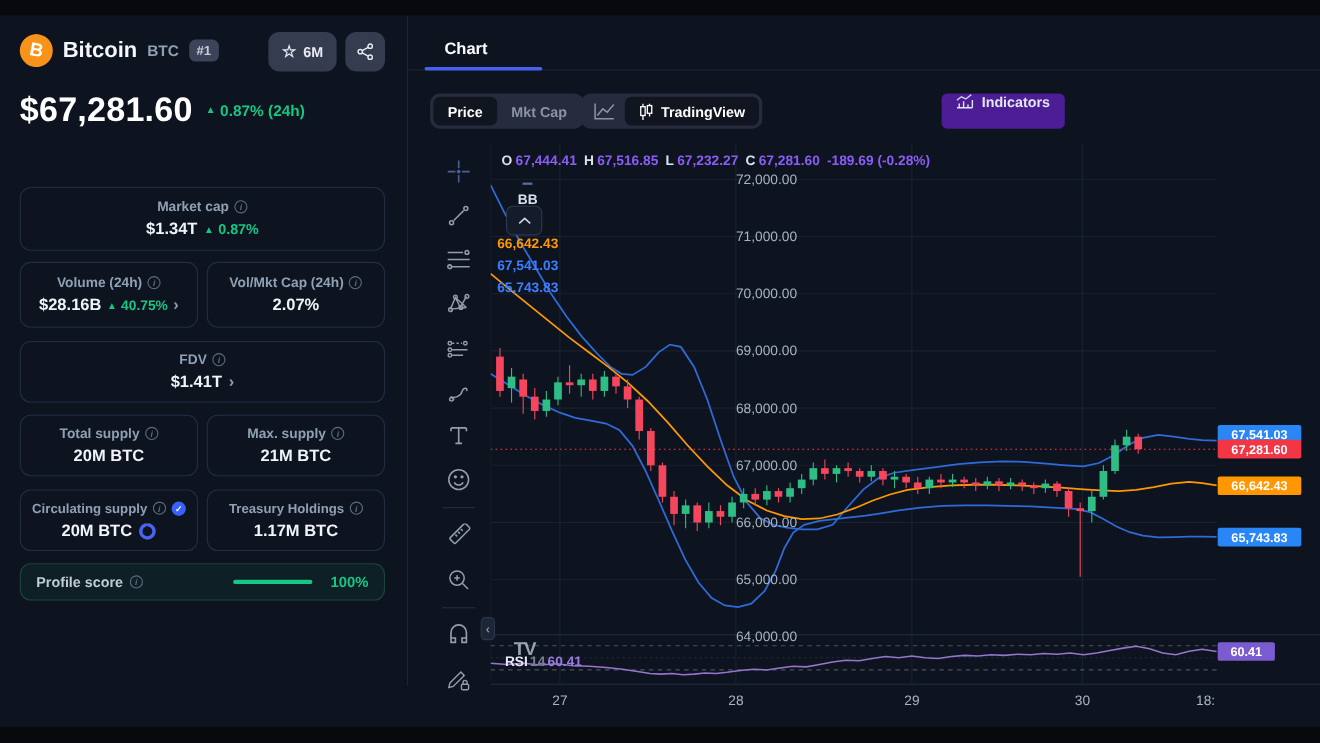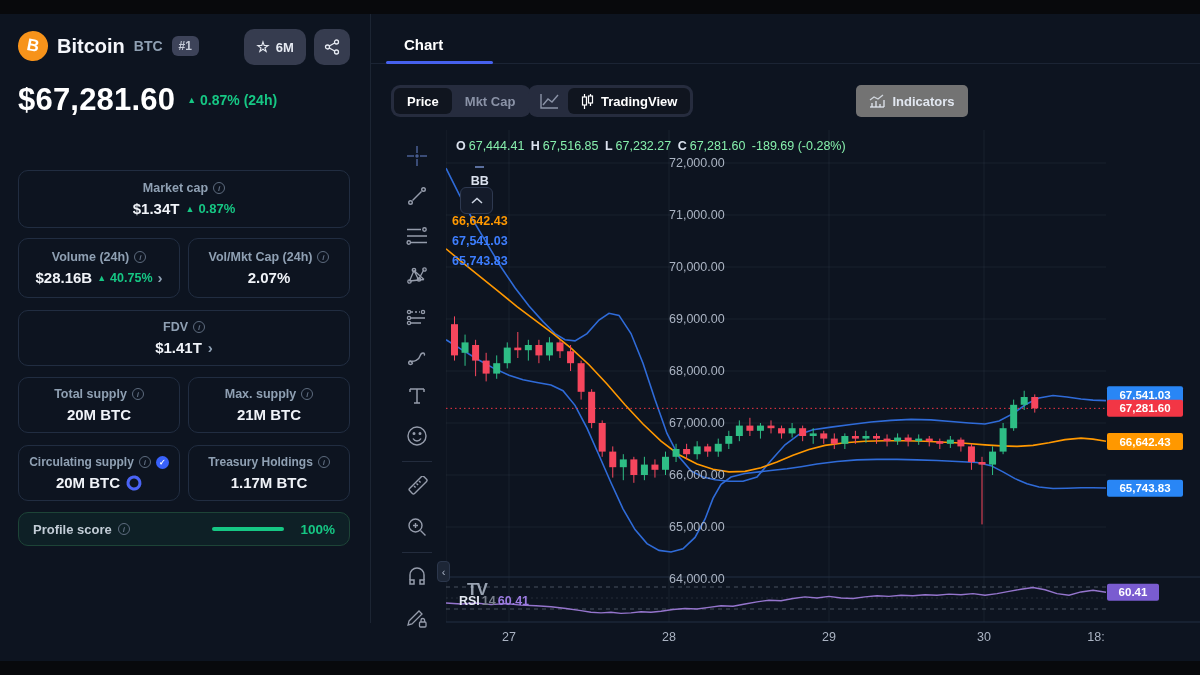--- a/index.html
+++ b/index.html
@@ -35,31 +35,31 @@
   .main { position:absolute; left:370px; top:0; width:830px; height:609px; border-left:1px solid #1c2533; }
   .tabbar { position:absolute; left:0; top:0; width:830px; height:50px; border-bottom:1px solid #1b2434; }
   .tab-chart { position:absolute; left:33px; top:22px; font-size:15px; font-weight:bold; color:#ffffff; cursor:pointer; }
   .tab-underline { position:absolute; left:15px; top:47px; width:107px; height:3px; background:#4661ee; border-radius:2px; }
   .toolbar { position:absolute; left:0; top:71px; width:830px; height:32px; }
   .segc { position:absolute; top:0; height:32px; background:#262c3e; border-radius:9px; display:flex; align-items:center; padding:3px; }
   .chip { height:26px; border-radius:6px; display:flex; align-items:center; padding:0 13px; font-size:13px; cursor:pointer; }
   .chip.active { background:#10151f; color:#fff; font-weight:bold; }
   .chip.idle { color:#8b93a7; font-weight:600; }
   .icon-slot { padding:0 9px; display:flex; align-items:center; cursor:pointer; }
-  .btn { position:absolute; top:0; height:32px; background:#737373; border-radius:5px; display:flex; align-items:center; justify-content:center; gap:7px; color:#e2e7f0; font-size:13px; font-weight:600; cursor:pointer; }
+  .btn { position:absolute; top:0; height:32px; background:#4c1d95; border-radius:5px; display:flex; align-items:flex-start; justify-content:center; gap:7px; color:#e2e7f0; font-size:13px; font-weight:600; cursor:pointer; }
   .tf-div { width:1px; height:16px; background:#39425a; margin:0 6px; }
 
   .chart-area { position:absolute; left:0; top:116px; width:830px; height:531px; }
   .draw-toolbar { position:absolute; left:20px; top:6px; width:52px; display:flex; flex-direction:column; align-items:center; }
   .dt-icon { width:38px; height:40px; display:flex; align-items:center; justify-content:center; cursor:pointer; border-radius:6px; }
   .dt-div { width:30px; height:1px; background:#232c3d; margin:5px 0; }
   #plot { position:absolute; left:75px; top:0; }
 
   .legend1 { position:absolute; left:85px; top:9px; font-size:12.5px; font-weight:600; color:#dbe2ee; white-space:nowrap; }
-  .legend1 .v { color:#86efac; font-weight:400; }
+  .legend1 .v { color:#8b5cf6; font-weight:700; }
   .legend1 span { margin-right:3px; }
   .legend2 { position:absolute; left:81px; top:36px; font-size:12.5px; font-weight:600; color:#dbe2ee; white-space:nowrap; display:flex; align-items:center; gap:6px;flex-direction:column; }
   .bb-dash { width:9px; height:2px; background:#5a6f9e; display:inline-block; }
   .dim { color:#787f8c; }
   .ov { color:#ff9800; } .bv { color:#3d7eff; }
   .collapse-btn { position:absolute; left:89px; top:57px; width:33px; height:27px; border:1px solid #2e3950; background:#141b2a; border-radius:6px; display:flex; align-items:center; justify-content:center; cursor:pointer; }
   .pane-handle { position:absolute; left:66px; top:431px; width:13px; height:21px; background:#1d2636; border:1px solid #2c374c; border-radius:4px; color:#aab3c5; font-size:11px; display:flex; align-items:center; justify-content:center; cursor:pointer; }
   .tv-mark { position:absolute; left:96px; top:450px; font-size:17px; font-weight:bold; color:rgba(198,208,224,0.75); letter-spacing:-1px; }
   .rsi-legend { position:absolute; left:88px; top:464px; font-size:12.5px; font-weight:600; color:#e3e8f1; display:flex; gap:2px; }
   .rsi-val { color:#9b7be0; }

